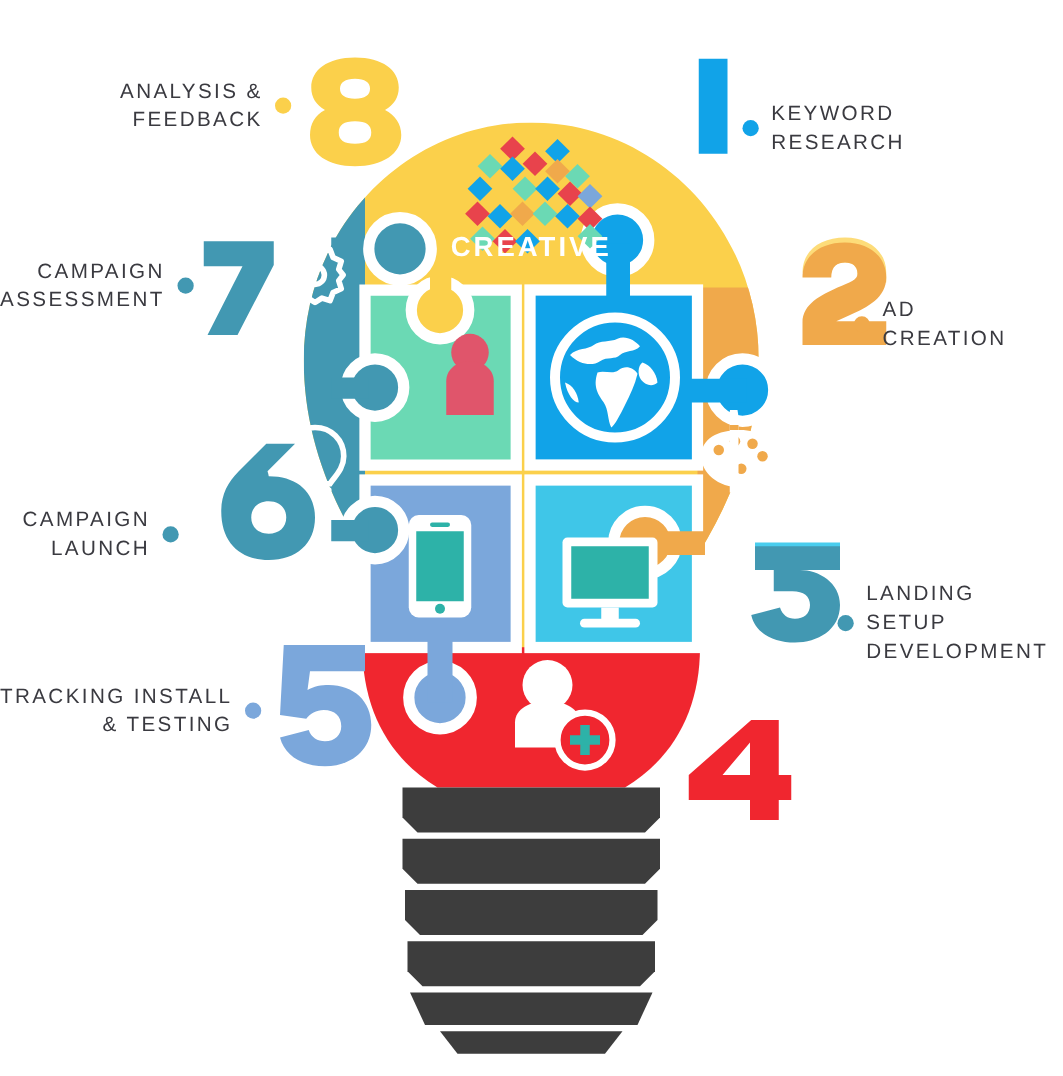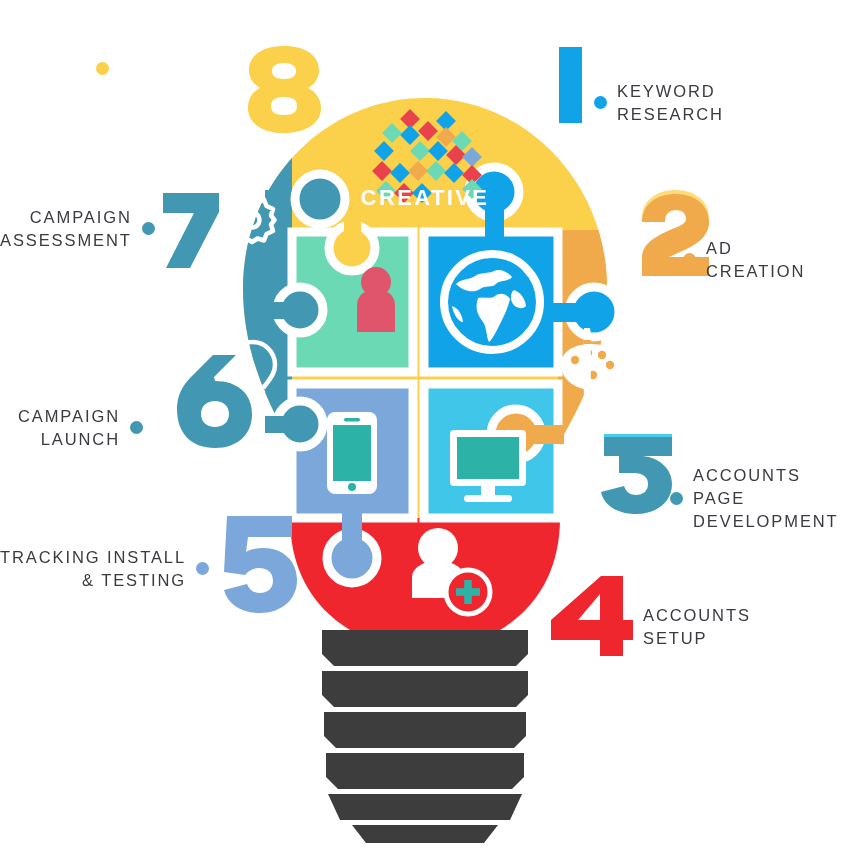--- a/index.html
+++ b/index.html
@@ -297,20 +297,22 @@
                C 262 133 248 123 248 108 C 248 99 252 92 260 88
                C 253 84 249 78 249 70 C 249 56 262 46 284 46 Z
                M284 63 C 276 63 272 66 272 71 C 272 76 276 79 284 79
                C 292 79 296 76 296 71 C 296 66 292 63 284 63 Z
                M284 97 C 275 97 271 100 271 106 C 271 112 275 115 284 115
                C 293 115 297 112 297 106 C 297 100 293 97 284 97 Z" fill="#FBD04B"></path>
     </g>
   </svg>
 
   <div class="callout left" id="c8">
+    <span class="txt">ANALYSIS &amp;
+FEEDBACK</span>
     <span class="dot" style="background:#FBD04B"></span>
   </div>
 
   <div class="callout left" id="c7">
     <span class="txt">CAMPAIGN
 ASSESSMENT</span>
     <span class="dot" style="background:#4298B2"></span>
   </div>
 
   <div class="callout left" id="c6">
@@ -332,23 +334,18 @@
   </div>
 
   <div class="callout right" id="c2">
     <span class="dot" style="background:#F0A94B"></span>
     <span class="txt">AD
 CREATION</span>
   </div>
 
   <div class="callout right" id="c3">
     <span class="dot" style="background:#4298B2"></span>
-    <span class="txt">ACCOUNTS PAGE
+    <span class="txt">LANDING SETUP
 DEVELOPMENT</span>
   </div>
 
-  <div class="callout right" id="c4">
-    <span class="dot" style="background:#F0262F"></span>
-    <span class="txt">ACCOUNTS
-SETUP</span>
-  </div>
 
 </div>
 
 </body></html>

